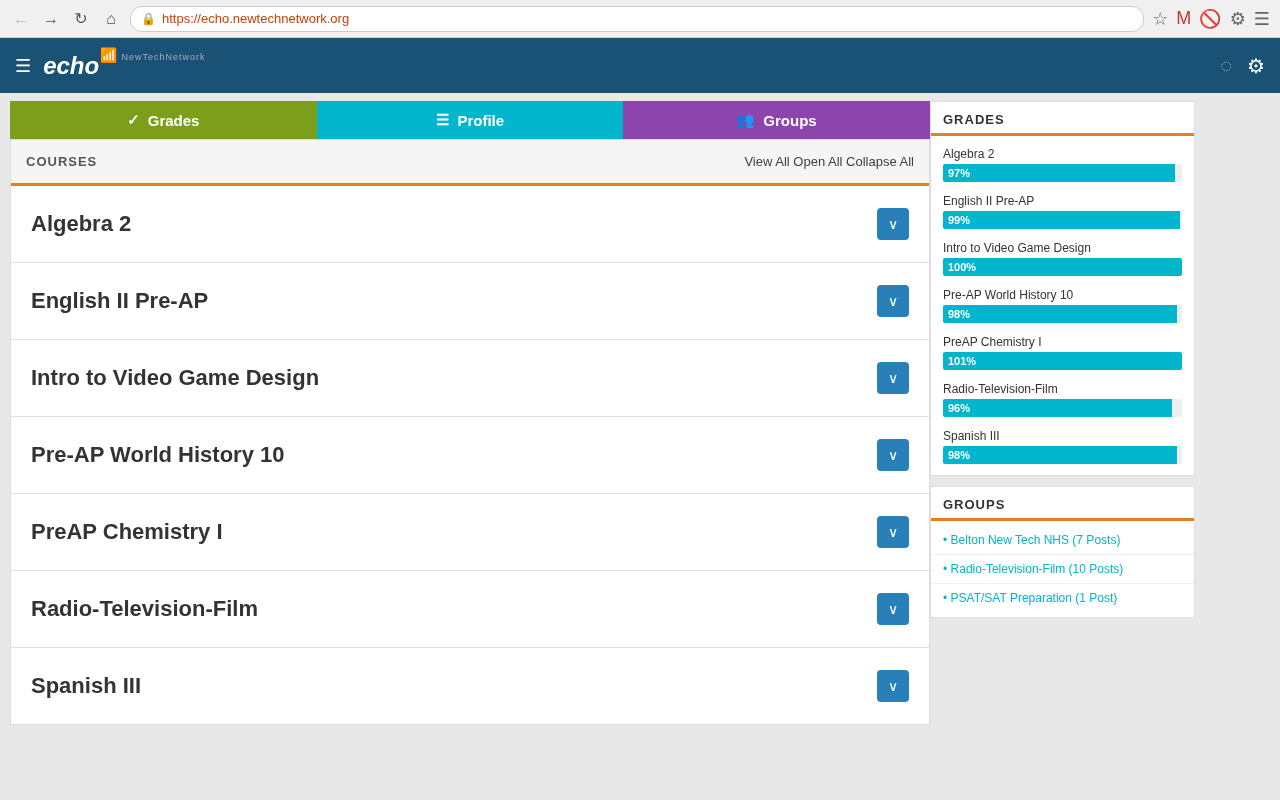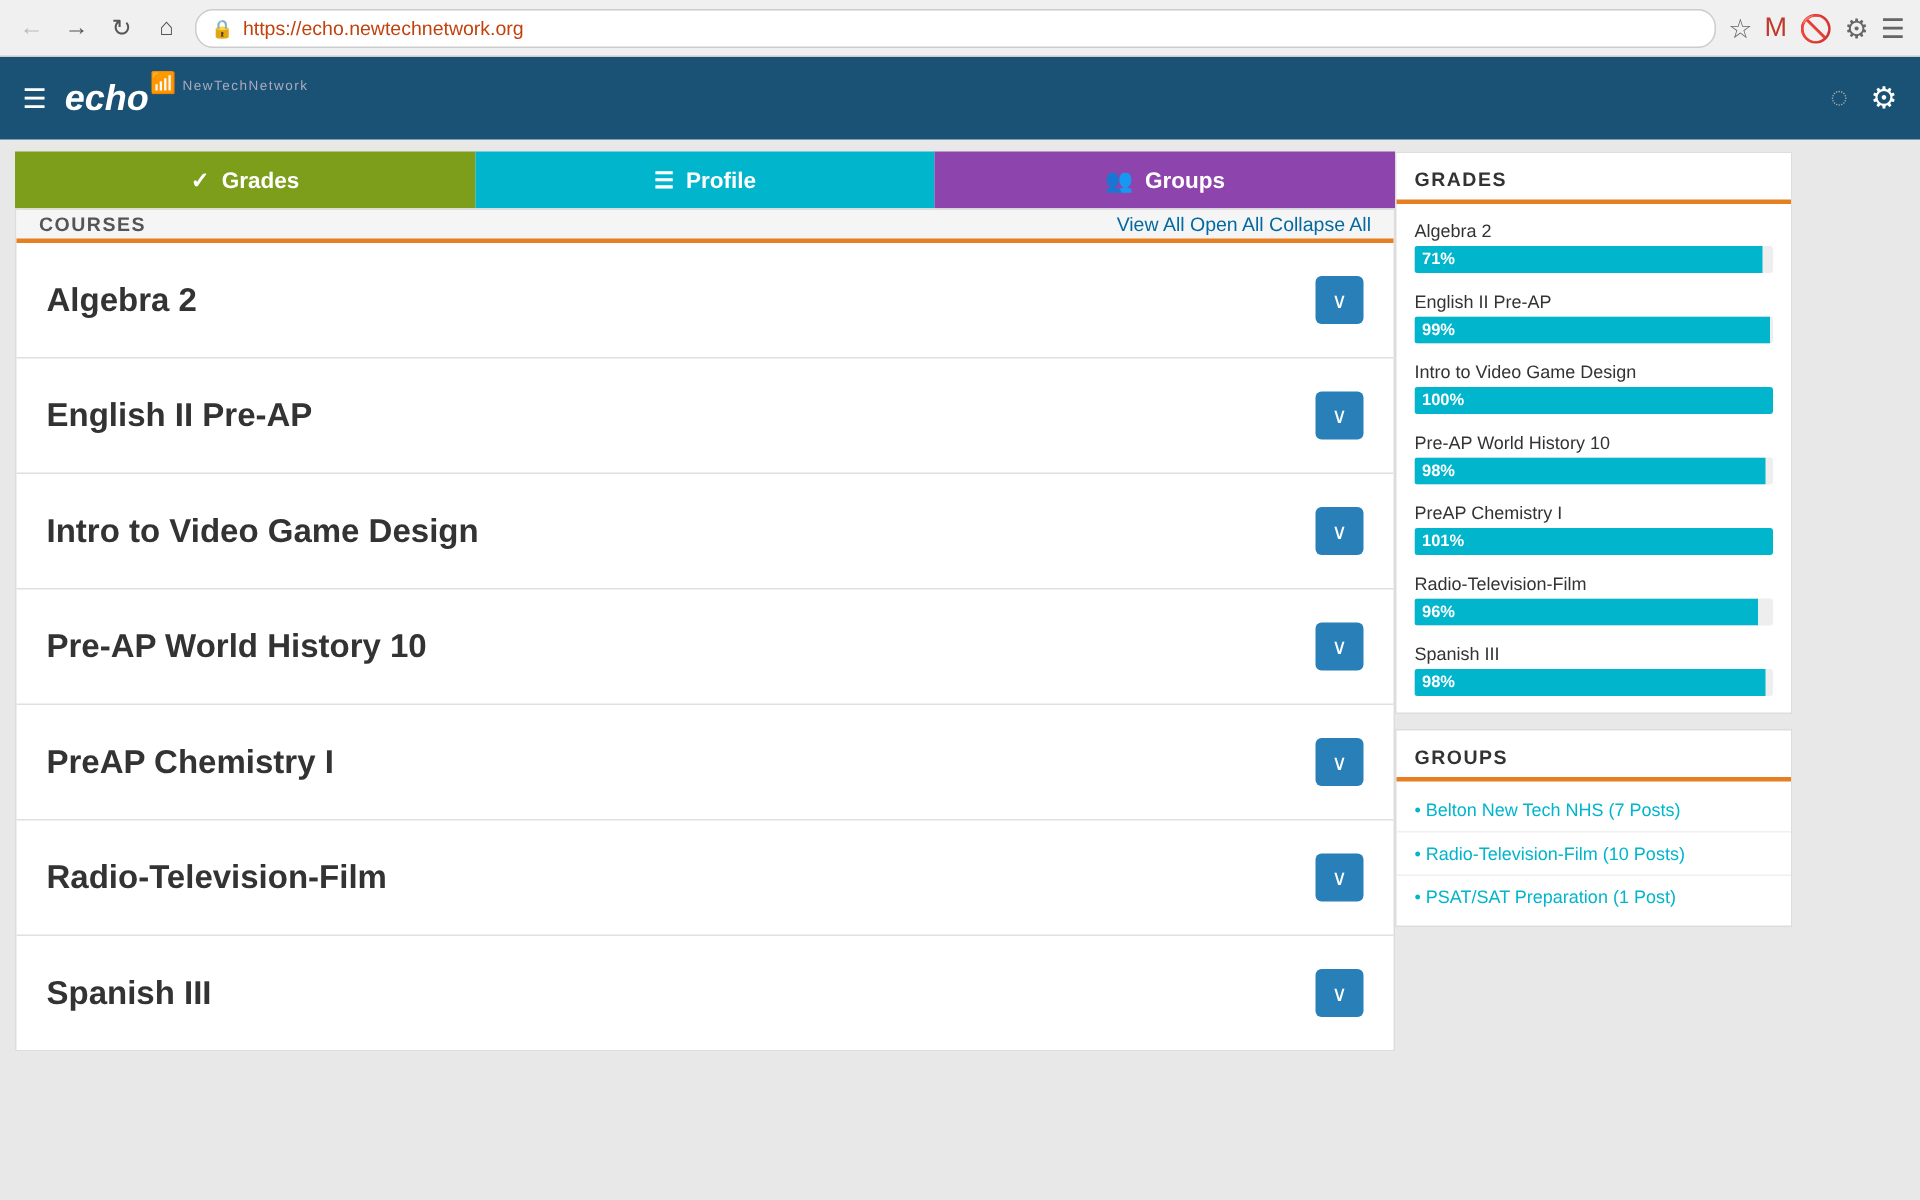--- a/index.html
+++ b/index.html
@@ -81,33 +81,33 @@
 
     
     .left-content {
       width: 920px;
       background: white;
       border: 1px solid #ddd;
     }
 
     .courses-header {
       background: #f5f5f5;
-      padding: 2px 15px;
+      padding: 14px 15px;
       display: flex;
       justify-content: space-between;
       align-items: center;
       border-bottom: 3px solid #e67e22;
     }
     .courses-title {
       font-weight: bold;
       font-size: 13px;
       color: #555;
       letter-spacing: 1px;
     }
-    .courses-actions { color: #0369a1; font-size: 13px; cursor: pointer; }
+    .courses-actions { color: #404040; font-size: 13px; cursor: pointer; }
 
     .course-item {
       display: flex;
       align-items: center;
       justify-content: space-between;
       padding: 22px 20px;
       border-bottom: 1px solid #e0e0e0;
     }
     .course-name {
       font-size: 22px;
@@ -285,21 +285,21 @@
 
   <div class="right-sidebar">
 
     <div class="sidebar-section">
       <div class="sidebar-section-title">GRADES</div>
       <div class="sidebar-section-content">
         <div class="grade-item">
           <div class="grade-course-name">Algebra 2</div>
           <div class="grade-bar-container">
             <div class="grade-bar" style="width:97%;">
-              <span class="grade-percent">71%</span>
+              <span class="grade-percent">97%</span>
             </div>
           </div>
         </div>
         <div class="grade-item">
           <div class="grade-course-name">English II Pre-AP</div>
           <div class="grade-bar-container">
             <div class="grade-bar" style="width:99%;">
               <span class="grade-percent">99%</span>
             </div>
           </div>

